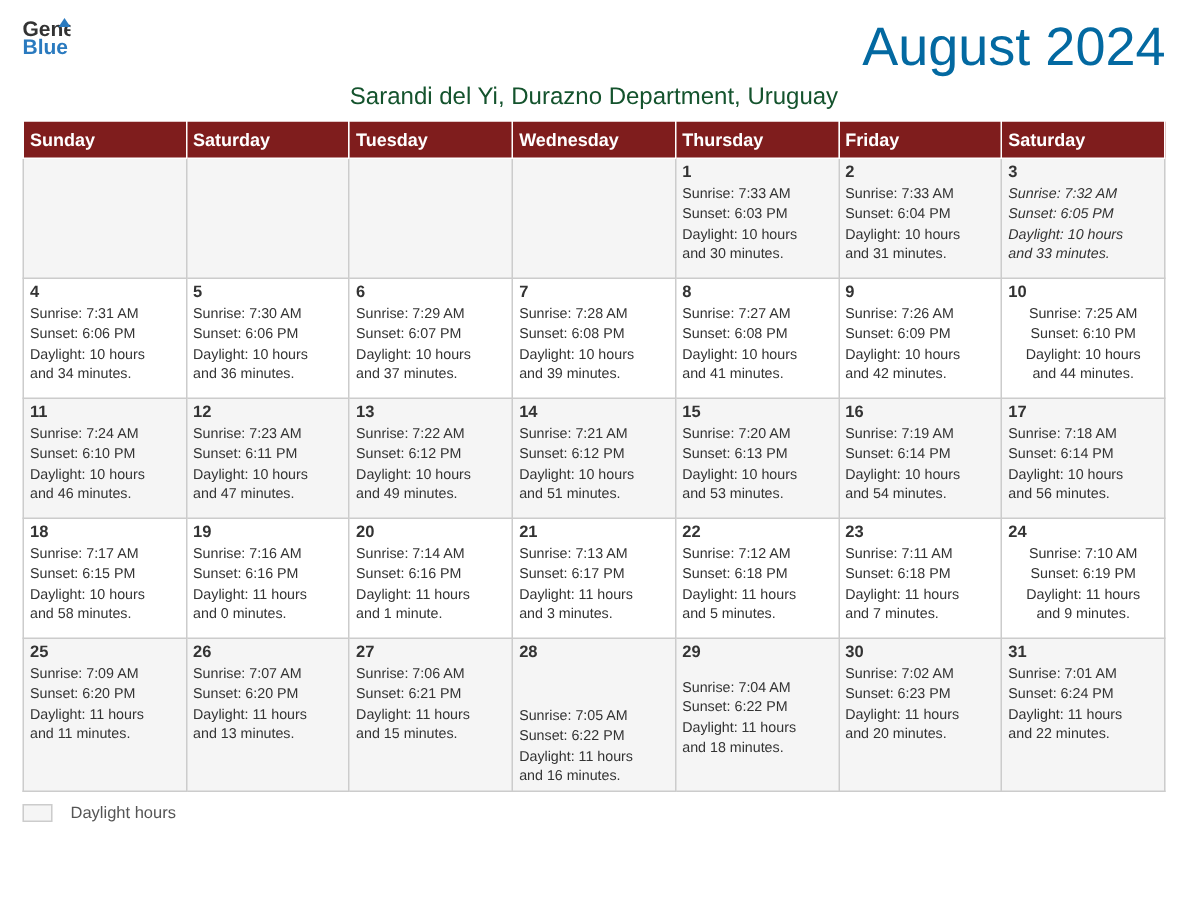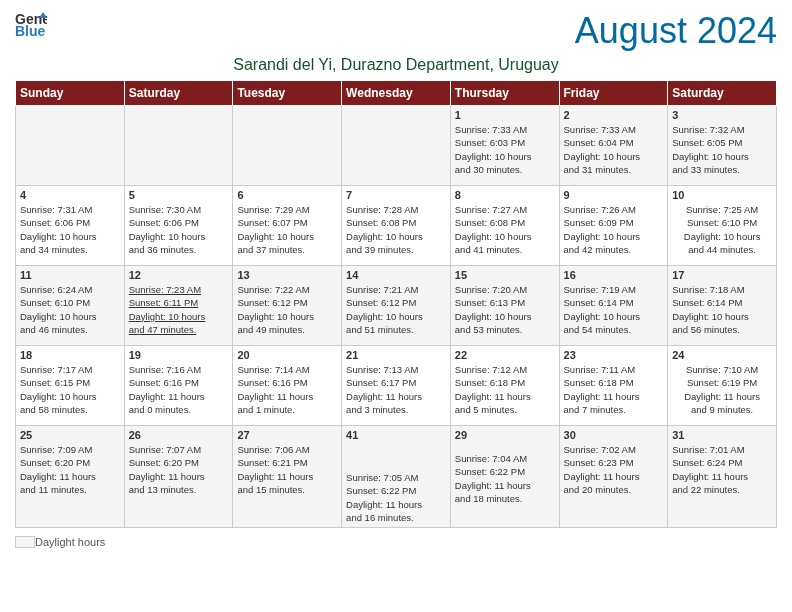--- a/index.html
+++ b/index.html
@@ -72,21 +72,21 @@
       font-size: 9.5px;
       line-height: 1.4;
       color: #333;
     }
     .empty-cell {
       background: #f9f9f9;
     }
     .footer-note {
       display: flex;
       align-items: center;
-      gap: 0;
+      gap: 12px;
       margin-top: 8px;
       font-size: 11px;
       color: #555;
     }
     .legend-box {
       width: 20px;
       height: 12px;
       background: #f5f5f5;
       border: 1px solid #ccc;
       display: inline-block;
@@ -137,21 +137,21 @@
         </td>
         <td>
           <div class="day-num">2</div>
           <div class="day-info" style="white-space: pre-line;">Sunrise: 7:33 AM
 Sunset: 6:04 PM
 Daylight: 10 hours
 and 31 minutes.</div>
         </td>
         <td>
           <div class="day-num">3</div>
-          <div class="day-info" style="white-space: pre-line;">Sunrise: 7:32 AM
+          <div class="day-info" style="white-space: pre-line; font-style: italic;">Sunrise: 7:32 AM
 Sunset: 6:05 PM
 Daylight: 10 hours
 and 33 minutes.</div>
         </td>
       </tr>
       <tr>
         <td>
           <div class="day-num">4</div>
           <div class="day-info" style="white-space: pre-line;">Sunrise: 7:31 AM
 Sunset: 6:06 PM
@@ -197,28 +197,28 @@
           <div class="day-num">10</div>
           <div class="day-info" style="white-space: pre-line; text-align: center;">Sunrise: 7:25 AM
 Sunset: 6:10 PM
 Daylight: 10 hours
 and 44 minutes.</div>
         </td>
       </tr>
       <tr>
         <td>
           <div class="day-num">11</div>
-          <div class="day-info" style="white-space: pre-line;">Sunrise: 6:24 AM
+          <div class="day-info" style="white-space: pre-line;">Sunrise: 7:24 AM
 Sunset: 6:10 PM
 Daylight: 10 hours
 and 46 minutes.</div>
         </td>
         <td>
           <div class="day-num">12</div>
-          <div class="day-info" style="white-space: pre-line; text-decoration: underline;">Sunrise: 7:23 AM
+          <div class="day-info" style="white-space: pre-line;">Sunrise: 7:23 AM
 Sunset: 6:11 PM
 Daylight: 10 hours
 and 47 minutes.</div>
         </td>
         <td>
           <div class="day-num">13</div>
           <div class="day-info" style="white-space: pre-line;">Sunrise: 7:22 AM
 Sunset: 6:12 PM
 Daylight: 10 hours
 and 49 minutes.</div>
@@ -319,21 +319,21 @@
 and 13 minutes.</div>
         </td>
         <td>
           <div class="day-num">27</div>
           <div class="day-info" style="white-space: pre-line;">Sunrise: 7:06 AM
 Sunset: 6:21 PM
 Daylight: 11 hours
 and 15 minutes.</div>
         </td>
         <td>
-          <div class="day-num">41</div>
+          <div class="day-num">28</div>
           <div class="day-info" style="white-space: pre-line; margin-top: 30px;">Sunrise: 7:05 AM
 Sunset: 6:22 PM
 Daylight: 11 hours
 and 16 minutes.</div>
         </td>
         <td>
           <div class="day-num">29</div>
           <div class="day-info" style="white-space: pre-line; margin-top: 11px;">Sunrise: 7:04 AM
 Sunset: 6:22 PM
 Daylight: 11 hours

